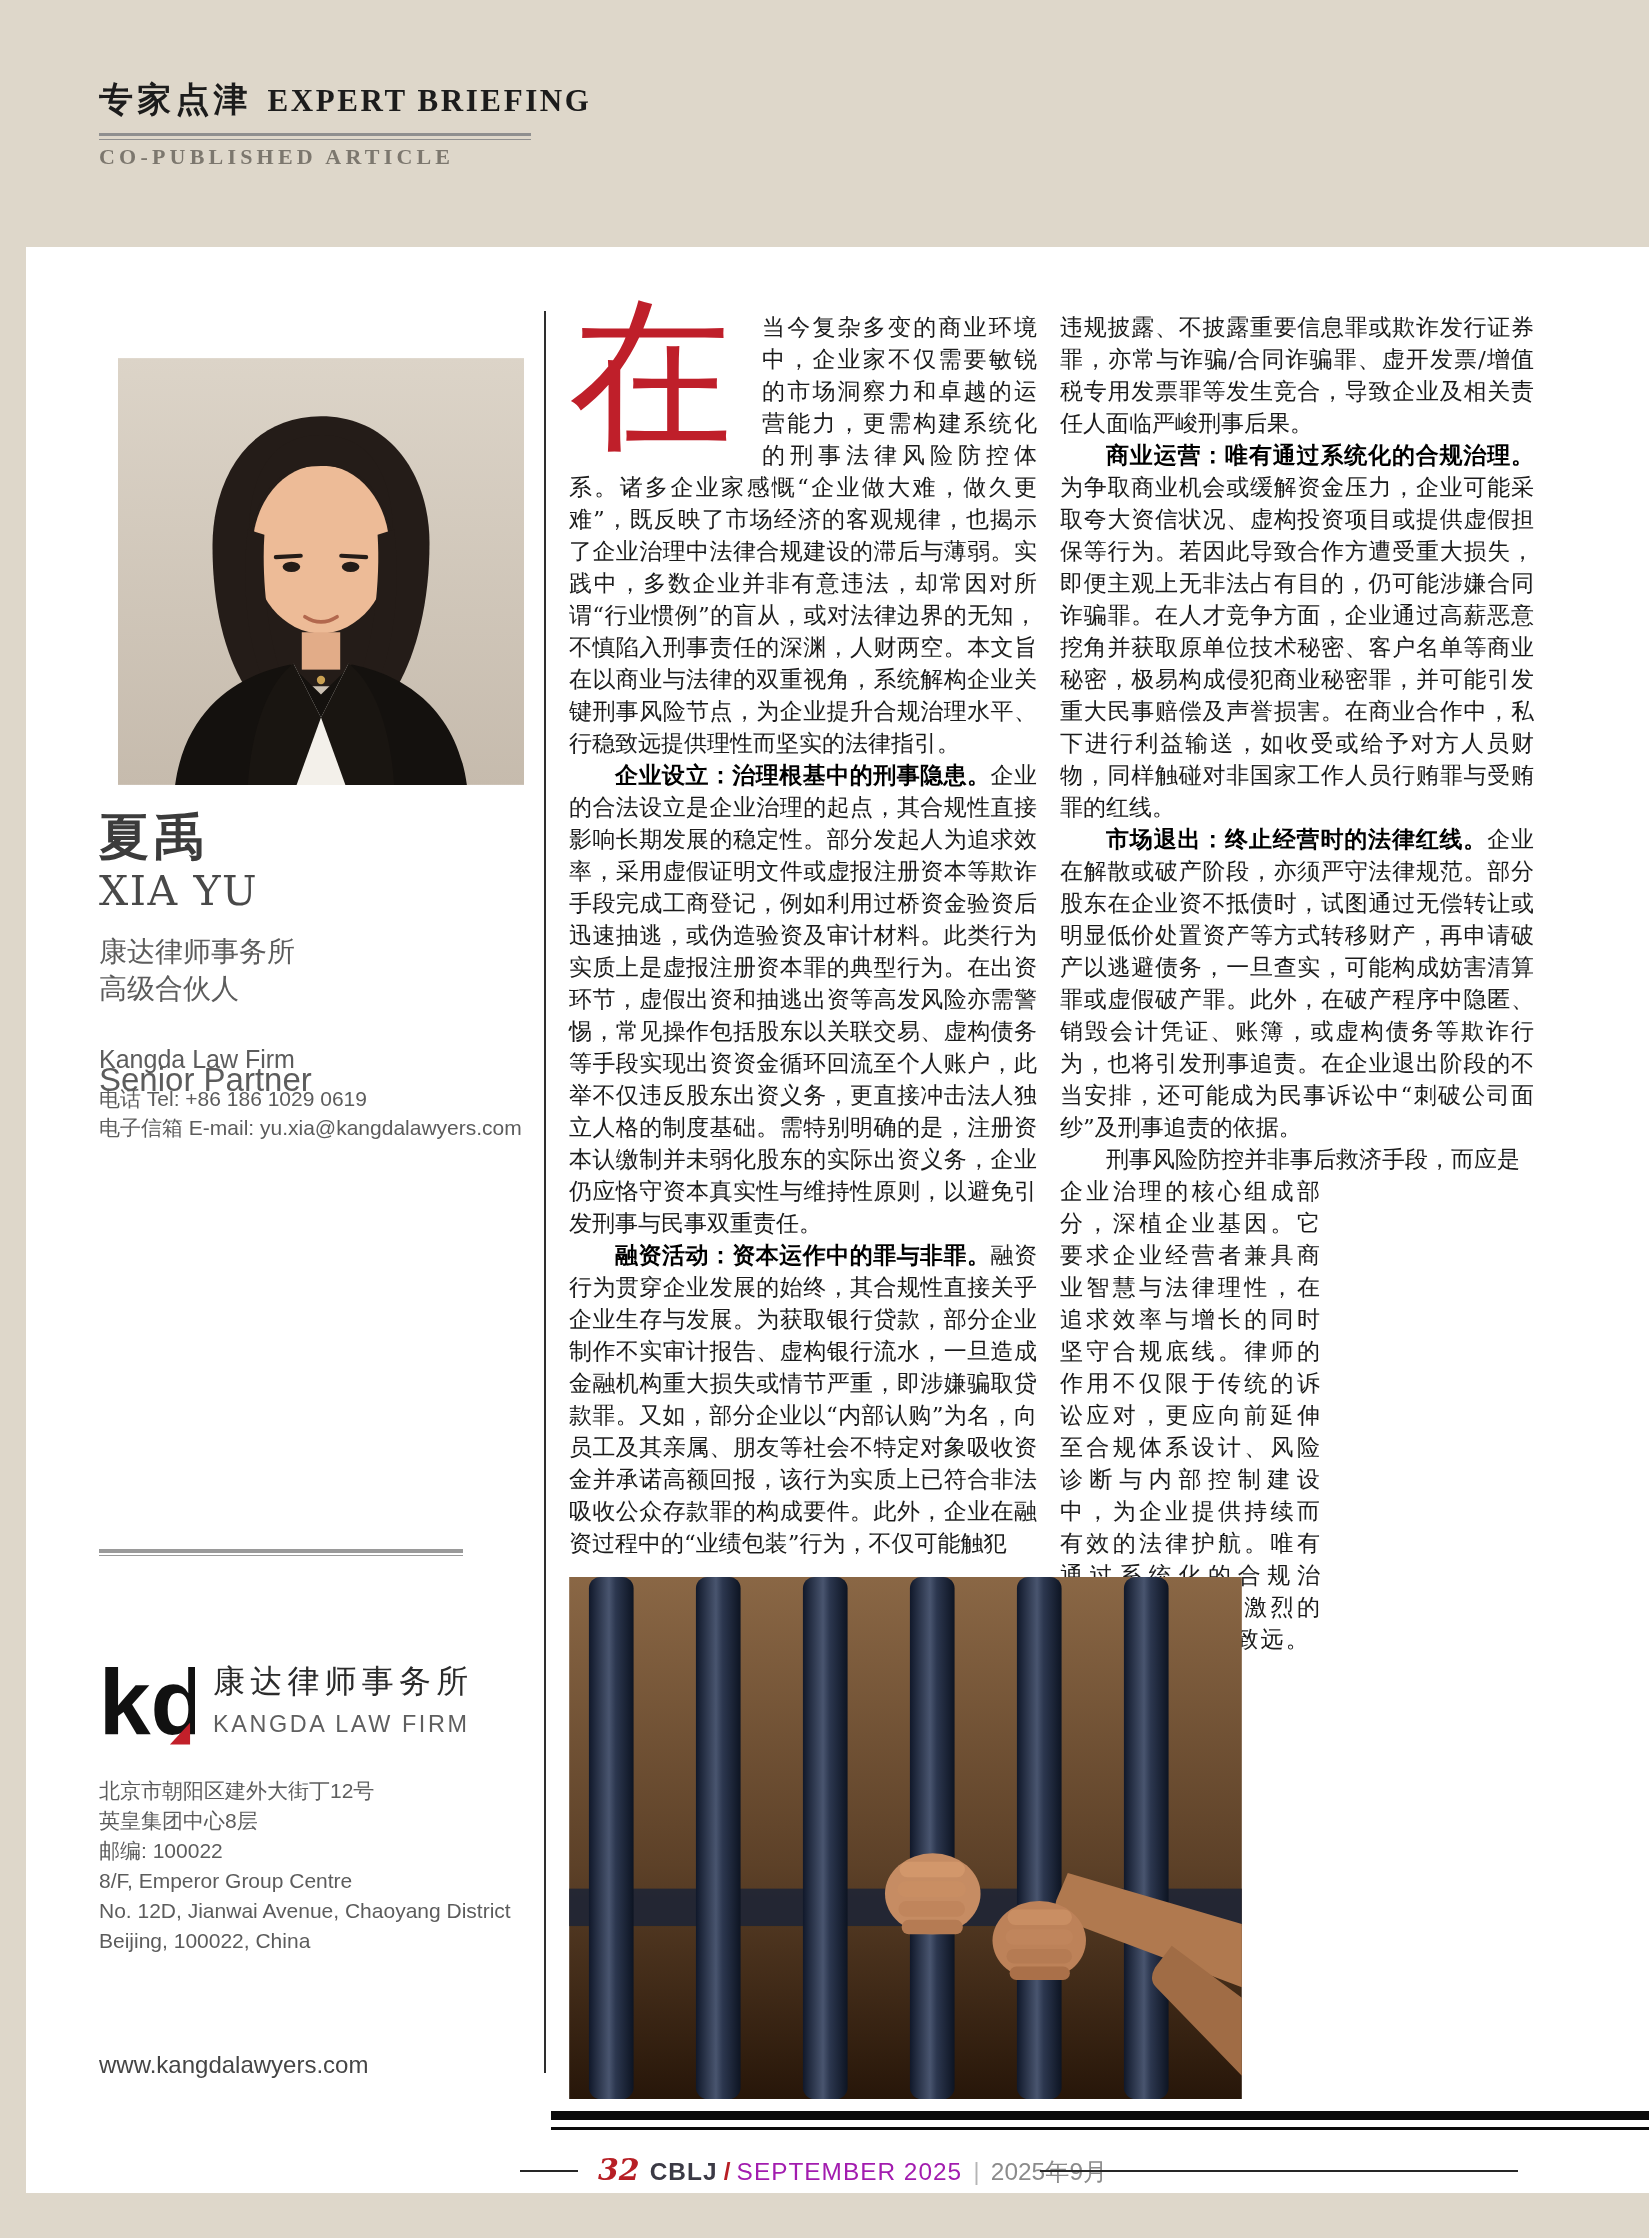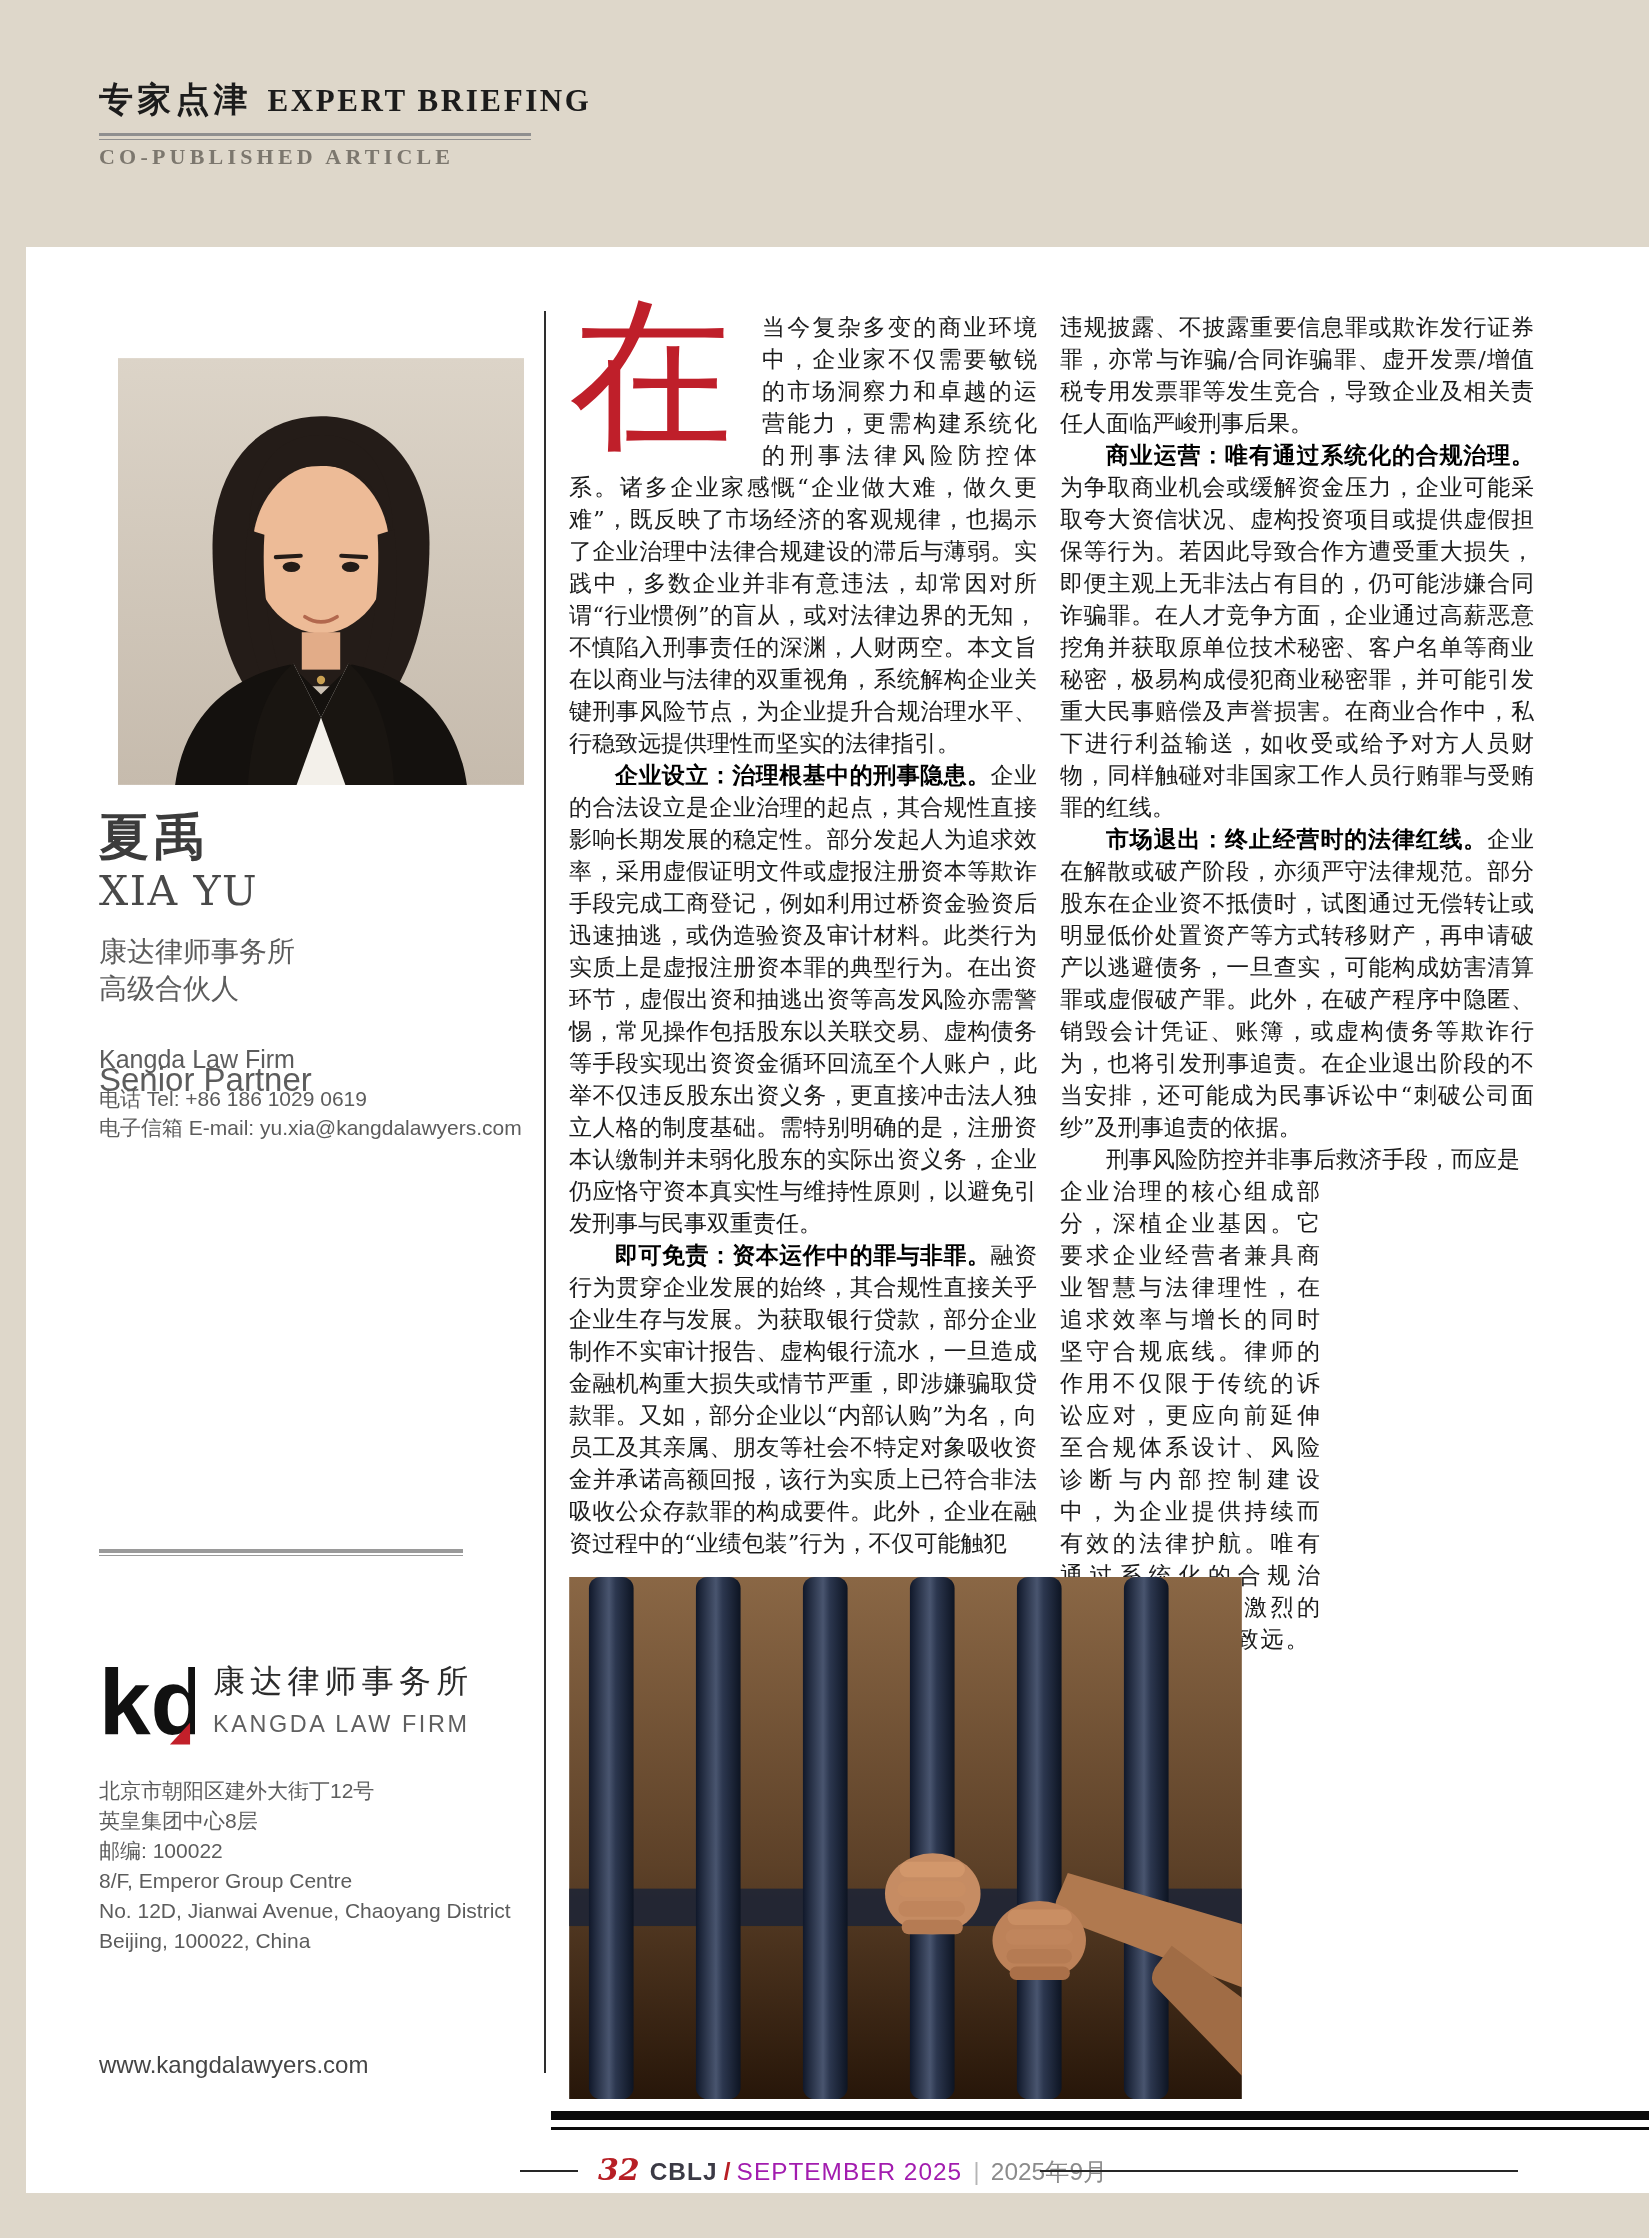--- a/index.html
+++ b/index.html
@@ -153,21 +153,21 @@
   </div>
 
 
   <div class="sb website">www.kangdalawyers.com</div>
 
   <div class="v-divider"></div>
 
   <div class="col col1">
     <p><span class="dropcap">在</span><span>当今复杂多变的商业环境中，企业家不仅需要敏锐的市场洞察力和卓越的运营能力，更需构建系统化的刑事法律风险防控体系。诸多企业家感慨“企业做大难，做久更难”，既反映了市场经济的客观规律，也揭示了企业治理中法律合规建设的滞后与薄弱。实践中，多数企业并非有意违法，却常因对所谓“行业惯例”的盲从，或对法律边界的无知，不慎陷入刑事责任的深渊，人财两空。本文旨在以商业与法律的双重视角，系统解构企业关键刑事风险节点，为企业提升合规治理水平、行稳致远提供理性而坚实的法律指引。</span></p>
     <p class="indent"><span class="para-heading">企业设立：治理根基中的刑事隐患。</span><span>企业的合法设立是企业治理的起点，其合规性直接影响长期发展的稳定性。部分发起人为追求效率，采用虚假证明文件或虚报注册资本等欺诈手段完成工商登记，例如利用过桥资金验资后迅速抽逃，或伪造验资及审计材料。此类行为实质上是虚报注册资本罪的典型行为。在出资环节，虚假出资和抽逃出资等高发风险亦需警惕，常见操作包括股东以关联交易、虚构债务等手段实现出资资金循环回流至个人账户，此举不仅违反股东出资义务，更直接冲击法人独立人格的制度基础。需特别明确的是，注册资本认缴制并未弱化股东的实际出资义务，企业仍应恪守资本真实性与维持性原则，以避免引发刑事与民事双重责任。</span></p>
-    <p class="indent"><span class="para-heading">即可免责：资本运作中的罪与非罪。</span><span>融资行为贯穿企业发展的始终，其合规性直接关乎企业生存与发展。为获取银行贷款，部分企业制作不实审计报告、虚构银行流水，一旦造成金融机构重大损失或情节严重，即涉嫌骗取贷款罪。又如，部分企业以“内部认购”为名，向员工及其亲属、朋友等社会不特定对象吸收资金并承诺高额回报，该行为实质上已符合非法吸收公众存款罪的构成要件。此外，企业在融资过程中的“业绩包装”行为，不仅可能触犯</span></p>
+    <p class="indent"><span class="para-heading">融资活动：资本运作中的罪与非罪。</span><span>融资行为贯穿企业发展的始终，其合规性直接关乎企业生存与发展。为获取银行贷款，部分企业制作不实审计报告、虚构银行流水，一旦造成金融机构重大损失或情节严重，即涉嫌骗取贷款罪。又如，部分企业以“内部认购”为名，向员工及其亲属、朋友等社会不特定对象吸收资金并承诺高额回报，该行为实质上已符合非法吸收公众存款罪的构成要件。此外，企业在融资过程中的“业绩包装”行为，不仅可能触犯</span></p>
   </div>
 
   <div class="col col2">
     <p><span>违规披露、不披露重要信息罪或欺诈发行证券罪，亦常与诈骗/合同诈骗罪、虚开发票/增值税专用发票罪等发生竞合，导致企业及相关责任人面临严峻刑事后果。</span></p>
     <p class="indent"><span class="para-heading">商业运营：唯有通过系统化的合规治理。</span><span>为争取商业机会或缓解资金压力，企业可能采取夸大资信状况、虚构投资项目或提供虚假担保等行为。若因此导致合作方遭受重大损失，即便主观上无非法占有目的，仍可能涉嫌合同诈骗罪。在人才竞争方面，企业通过高薪恶意挖角并获取原单位技术秘密、客户名单等商业秘密，极易构成侵犯商业秘密罪，并可能引发重大民事赔偿及声誉损害。在商业合作中，私下进行利益输送，如收受或给予对方人员财物，同样触碰对非国家工作人员行贿罪与受贿罪的红线。</span></p>
     <p class="indent"><span class="para-heading">市场退出：终止经营时的法律红线。</span><span>企业在解散或破产阶段，亦须严守法律规范。部分股东在企业资不抵债时，试图通过无偿转让或明显低价处置资产等方式转移财产，再申请破产以逃避债务，一旦查实，可能构成妨害清算罪或虚假破产罪。此外，在破产程序中隐匿、销毁会计凭证、账簿，或虚构债务等欺诈行为，也将引发刑事追责。在企业退出阶段的不当安排，还可能成为民事诉讼中“刺破公司面纱”及刑事追责的依据。</span></p>
     <p class="indent">刑事风险防控并非事后救济手段，而应是</p>
     <p class="narrow">企业治理的核心组成部分，深植企业基因。它要求企业经营者兼具商业智慧与法律理性，在追求效率与增长的同时坚守合规底线。律师的作用不仅限于传统的诉讼应对，更应向前延伸至合规体系设计、风险诊断与内部控制建设中，为企业提供持续而有效的法律护航。唯有通过系统化的合规治理，企业才能在激烈的市场竞争中行稳致远。</p>
   </div>
 

